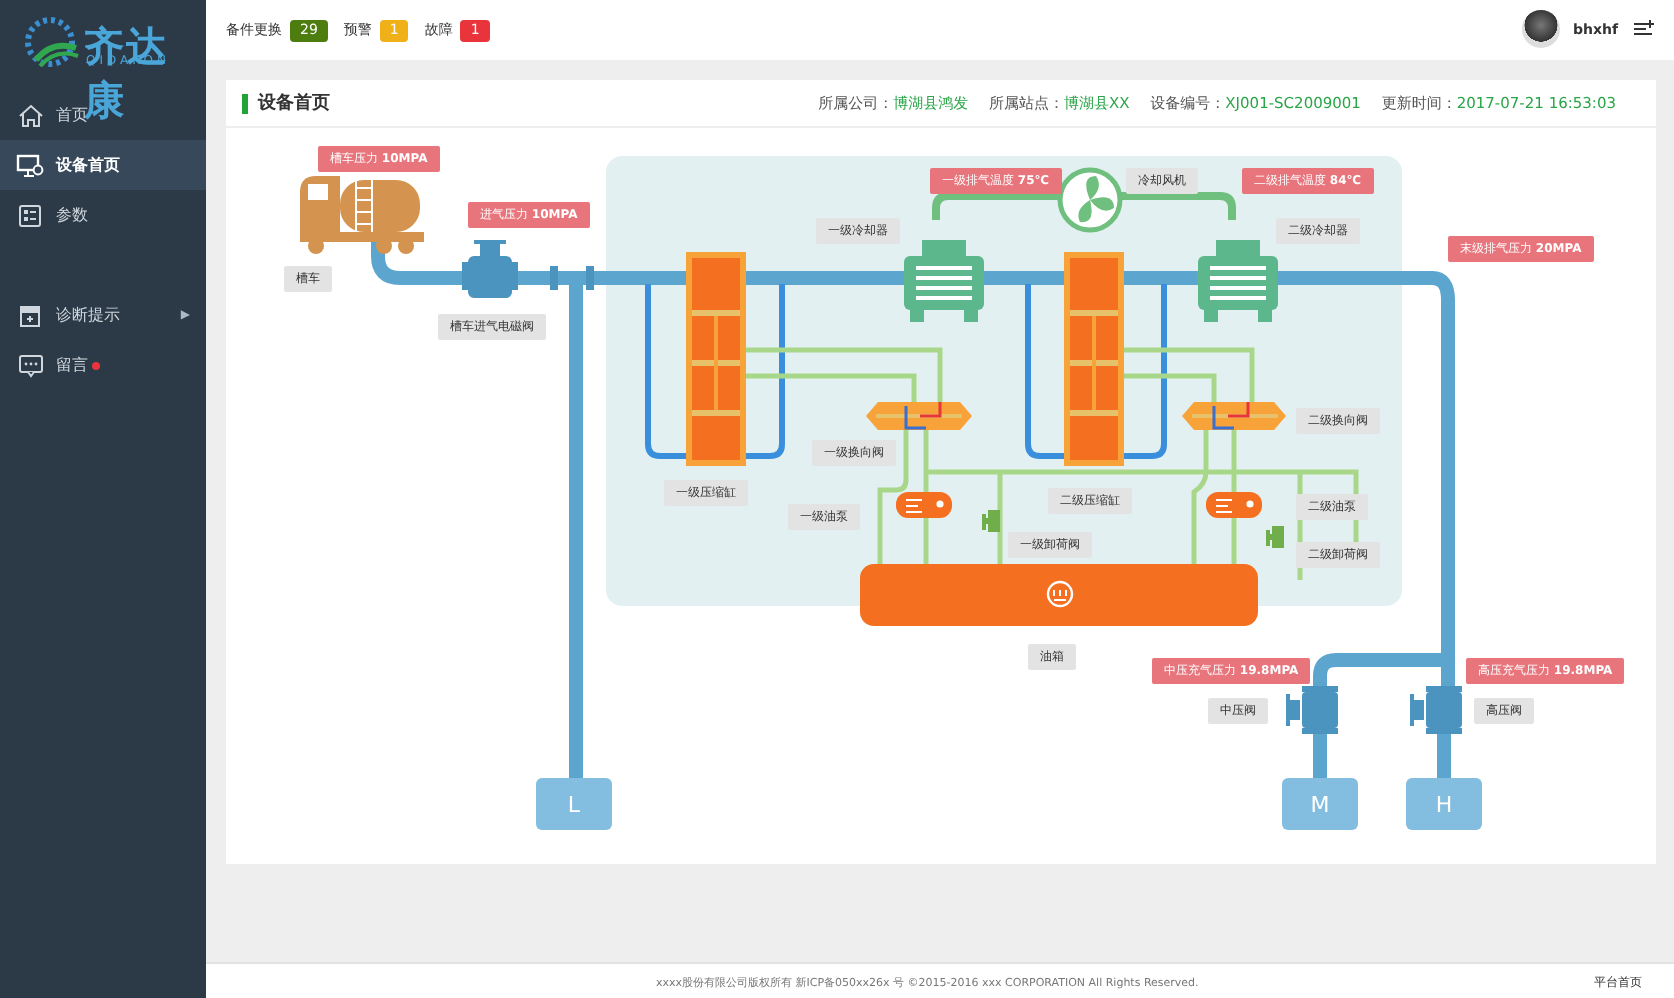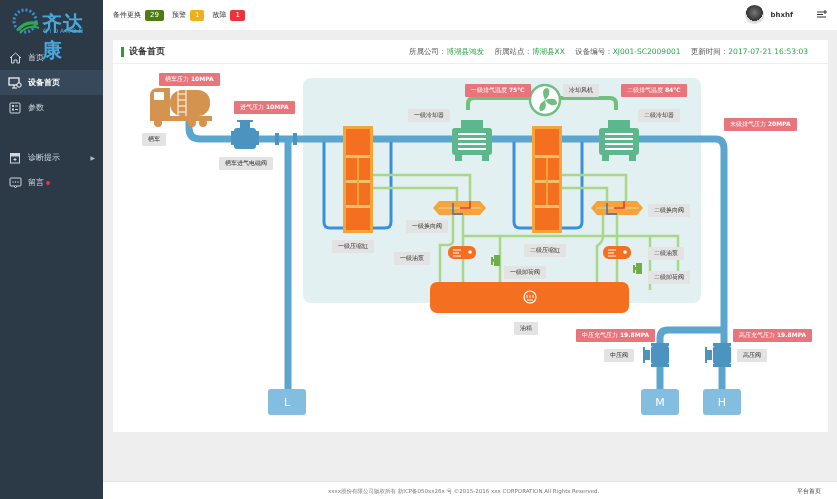--- a/index.html
+++ b/index.html
@@ -12,21 +12,21 @@
 .nav.active{background:#36485a;color:#fff;font-weight:bold}
 .nav .ic{width:14px;height:14px;margin-left:8px;margin-right:6px;display:flex;align-items:center;justify-content:center}
 .nav .arrow{position:absolute;right:8px;font-size:6px;color:#aeb8c2}
 .nav .dot{display:inline-block;width:4px;height:4px;border-radius:50%;background:#e8343a;margin-left:2px;vertical-align:top}
 #topbar{position:absolute;left:103px;top:0;width:734px;height:30px;background:#fff;display:flex;}
 .badge-lbl{font-size:7px;color:#333;margin-left:8px;margin-right:4px}
 .badge-lbl:first-child{margin-left:0}
 .badge{display:inline-block;padding:1px 5px;border-radius:2px;color:#fff;font-size:7px;line-height:9px}
 #user{position:absolute;right:10px;top:5px;display:flex;align-items:center}
 #avatar{width:19px;height:19px;border-radius:50%;background:radial-gradient(circle at 50% 40%,#777 0,#333 55%,#ddd 56%);margin-right:6px}
-#username{font-size:7px;font-weight:bold;color:#333;margin-right:24px}
+#username{font-size:7px;font-weight:bold;color:#333;margin-right:8px}
 #panel{position:absolute;left:113px;top:40px;width:715px;height:392px;background:#fff}
 #panel-head{height:24px;border-bottom:1px solid #eee;display:flex;align-items:center;padding-left:8px;position:relative}
 #panel-head .bar{width:3px;height:10px;background:#21a336;margin-right:5px}
 #panel-title{font-size:9px;font-weight:bold}
 #meta{position:absolute;right:20px;top:7px;font-size:7.5px;color:#555}
 #meta .v{color:#2aa547;margin-right:8px}
 #meta .v.last{margin-right:0}
 #diagram{position:absolute;left:0;top:0}
 .lbl{position:absolute;background:#e3e3e3;color:#333;font-size:6px;padding:2px 6px;white-space:nowrap;border-radius:1px}
 .alarm{position:absolute;background:#e8747c;color:#fff;font-size:6px;padding:2px 6px;white-space:nowrap;border-radius:1px}

